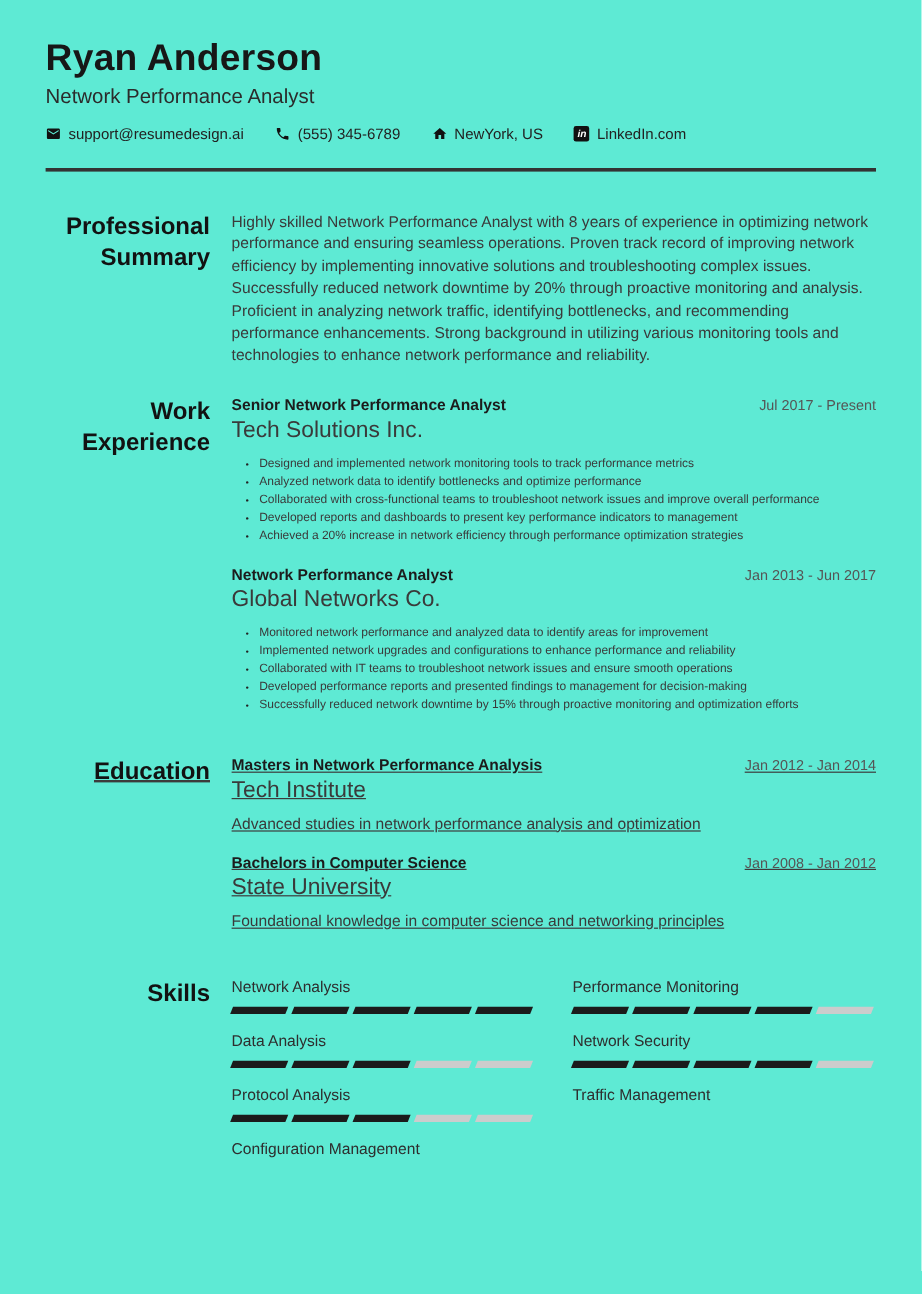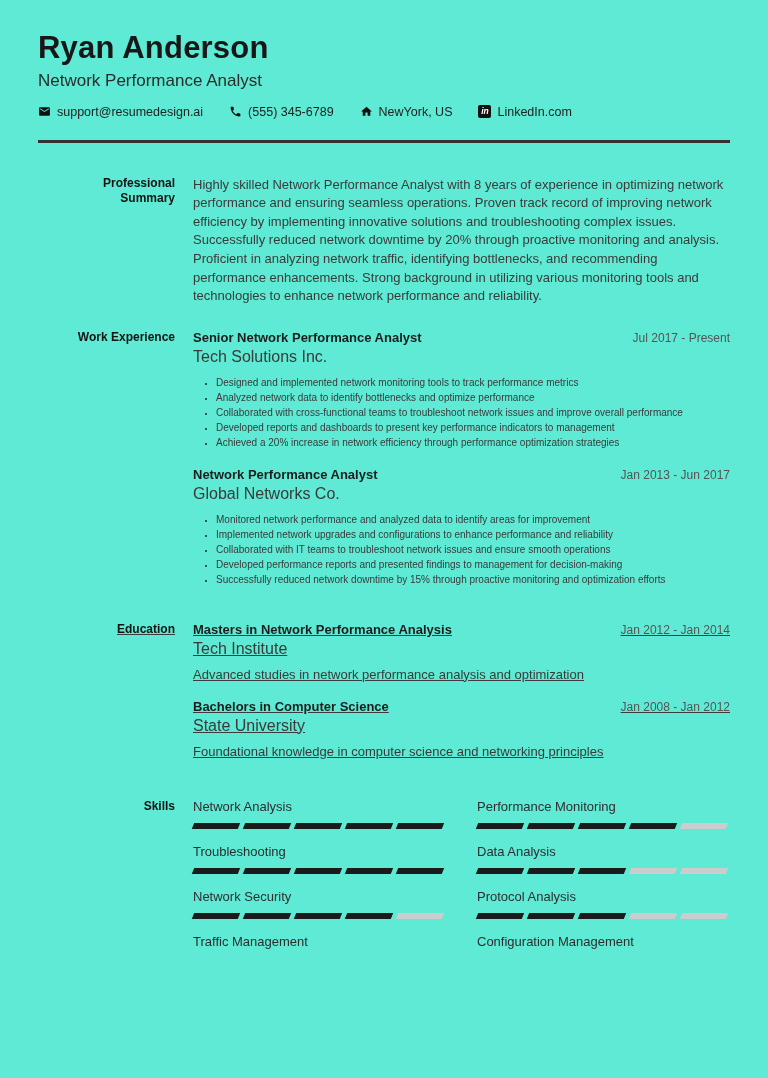--- a/index.html
+++ b/index.html
@@ -33,36 +33,36 @@
   }
   .divider { height: 3px; background: var(--divider, #333); border: 0; margin-top: 21px; }
 
   
   .row {
     display: grid;
     grid-template-columns: 137px 1fr;
     column-gap: 18px;
   }
   .sec-label {
-    font-size: 12px; font-weight: 700; color: #121212;
+    font-size: 20px; font-weight: 700; color: #121212;
     text-align: right; line-height: 1.32; padding-left: 14px;
   }
   .sec-summary   { margin-top: 33px; }
   .sec-work      { margin-top: 24px; }
   .sec-education { margin-top: 34px; text-decoration: underline; }
   .sec-skills    { margin-top: 40px; }
 
   .body-text { font-size: 13px; line-height: 1.43; color: #3a3a3a; }
 
   
   .entry + .entry { margin-top: 17px; }
   .entry-head { display: flex; align-items: baseline; justify-content: space-between; }
   .entry-title { font-size: 13px; font-weight: 700; color: #1c1c1c; }
   .entry-date { font-size: 12px; color: #555; white-space: nowrap; margin-left: 12px; }
-  .entry-sub { font-size: 16px; color: #3a3a3a; margin-top: 3px; }
+  .entry-sub { font-size: 19px; color: #3a3a3a; margin-top: 3px; }
   .entry-desc { font-size: 13px; color: #3a3a3a; margin-top: 9px; }
   ul.bullets { margin: 10px 0 0 0; padding-left: 23px; }
   ul.bullets li { font-size: 10px; line-height: 1.40; color: #3a3a3a; margin-bottom: 1px; }
   ul.bullets li::marker { color: #222; font-size: 0.8em; }
 
   
   .skills-grid {
     display: grid; grid-template-columns: 250px 250px; column-gap: 34px; row-gap: 15px;
   }
   .skill-name { font-size: 13px; color: #2e2e2e; }
@@ -192,30 +192,20 @@
         <div class="skill-name">Performance Monitoring</div>
         <div class="skill-bar">
             <span class="seg filled"></span>
             <span class="seg filled"></span>
             <span class="seg filled"></span>
             <span class="seg filled"></span>
             <span class="seg empty"></span>
           </div>
       </div>
       <div class="skill">
-        <div class="skill-name">Troubleshooting</div>
-        <div class="skill-bar">
-            <span class="seg filled"></span>
-            <span class="seg filled"></span>
-            <span class="seg filled"></span>
-            <span class="seg filled"></span>
-            <span class="seg filled"></span>
-          </div>
-      </div>
-      <div class="skill">
         <div class="skill-name">Data Analysis</div>
         <div class="skill-bar">
             <span class="seg filled"></span>
             <span class="seg filled"></span>
             <span class="seg filled"></span>
             <span class="seg empty"></span>
             <span class="seg empty"></span>
           </div>
       </div>
       <div class="skill">

